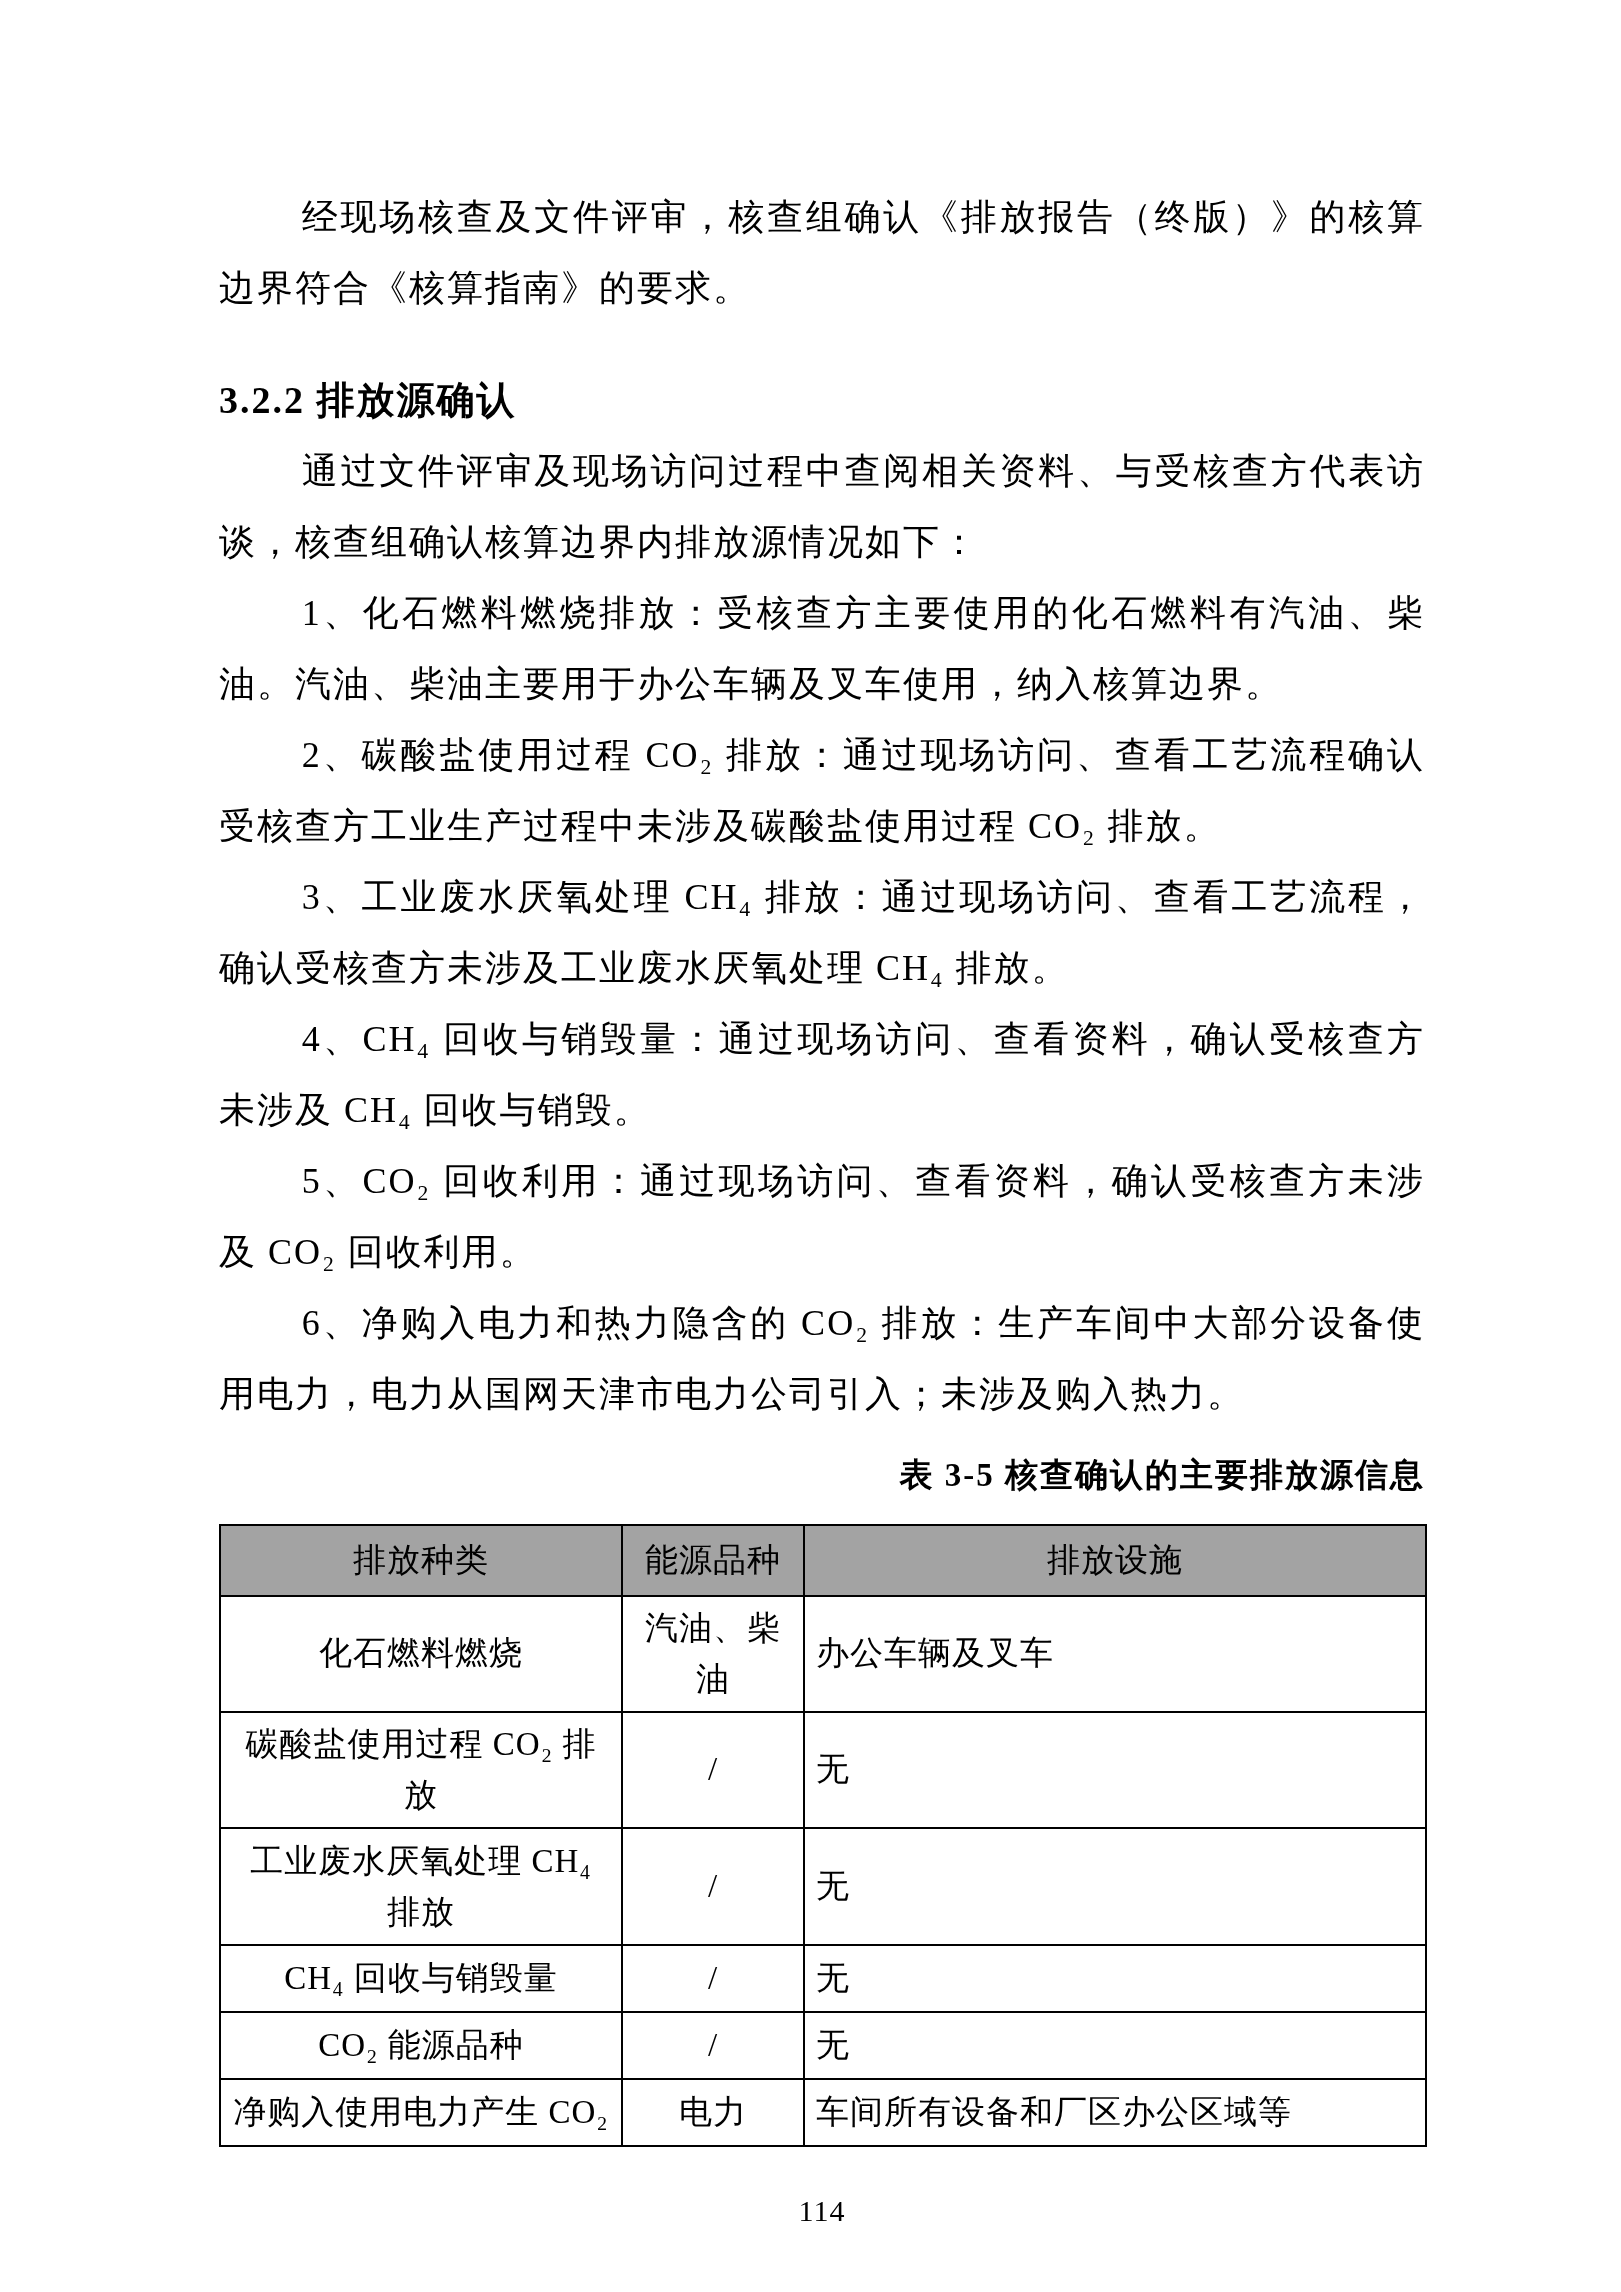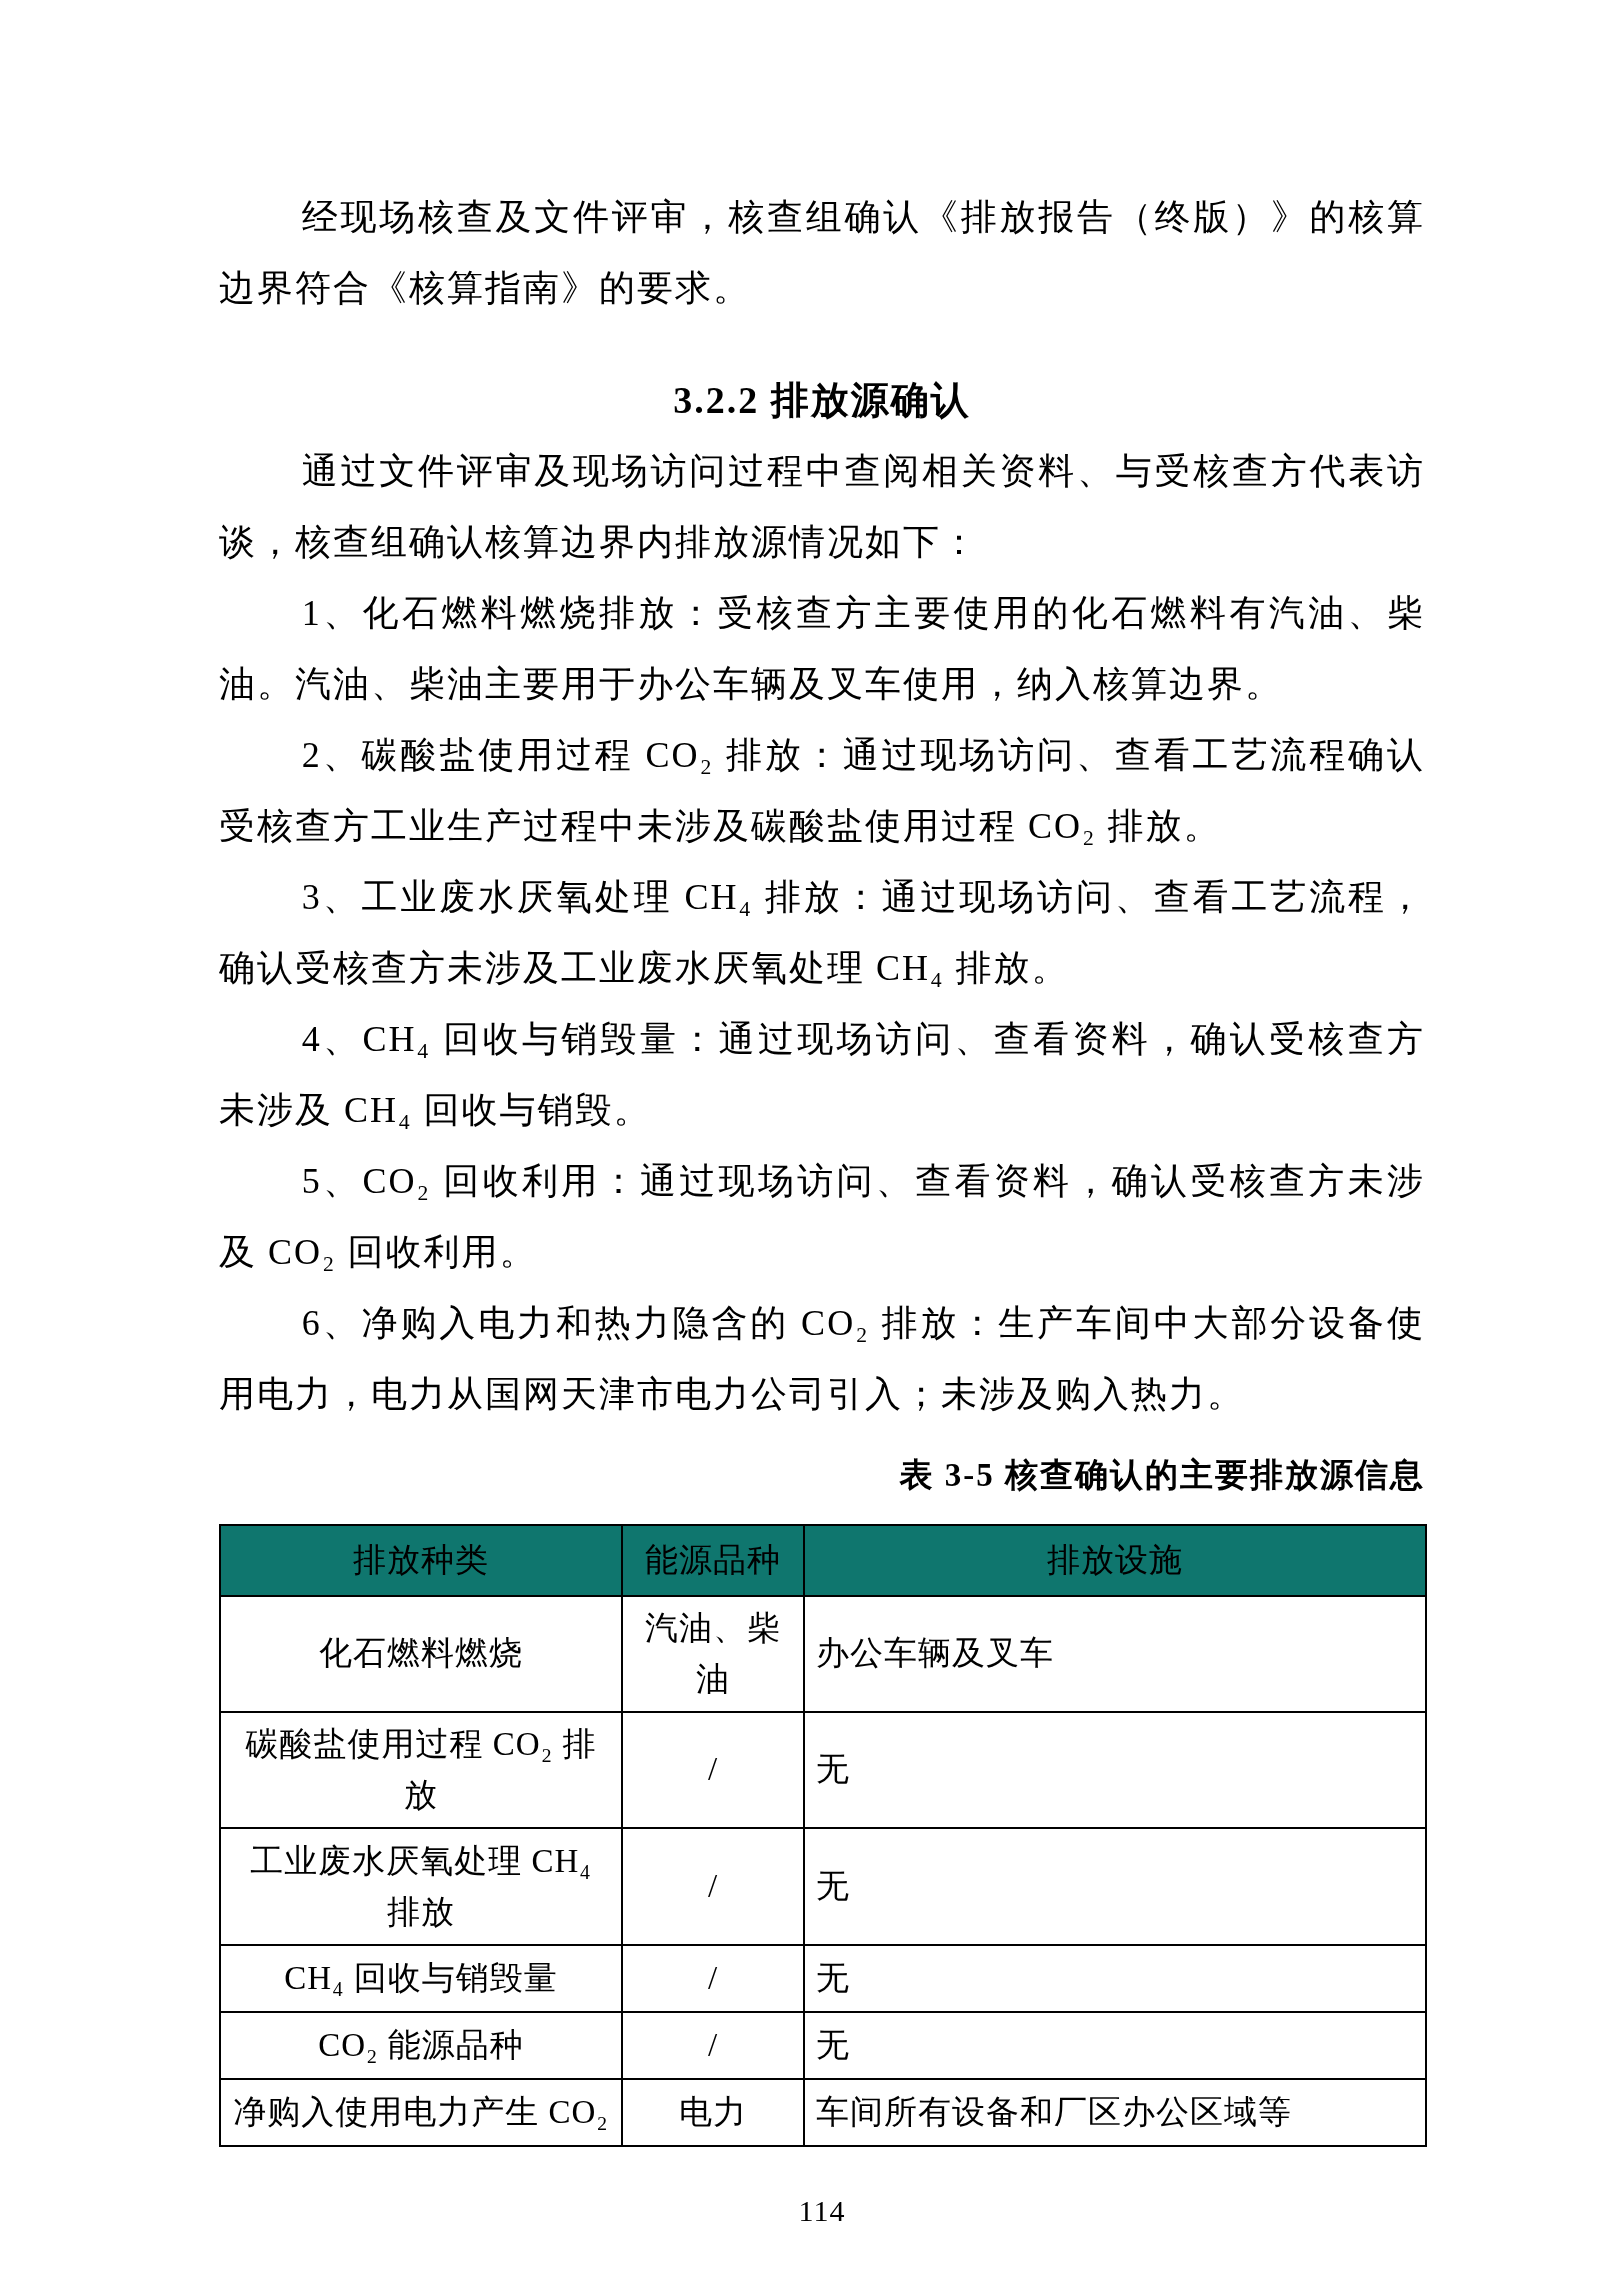--- a/index.html
+++ b/index.html
@@ -28,21 +28,20 @@
     text-justify: inter-ideograph;
     text-indent: 2.3em;
   }
   .section-heading {
     margin: 41px 0 0 0;
     font-size: 38px;
     line-height: 71px;
     font-weight: bold;
     letter-spacing: 2px;
     text-indent: 0;
-    text-align: center;
   }
   .table-caption {
     margin: 15.7px 0 19.6px 0;
     font-size: 33px;
     line-height: 59px;
     font-weight: bold;
     text-align: right;
     letter-spacing: 2px;
   }
   table.emissions {
@@ -57,21 +56,21 @@
     border: 2px solid #000000;
     padding: 5.9px 9.8px;
     line-height: 51px;
     font-weight: normal;
     vertical-align: middle;
   }
   table.emissions col.c1 { width: 402px; }
   table.emissions col.c2 { width: 182px; }
   table.emissions col.c3 { width: 622px; }
   table.emissions thead th {
-    background: #0f766e;
+    background: #a3a3a3;
     height: 57px;
     text-align: center;
   }
   table.emissions td { height: 53px; }
   table.emissions tr.tall td { height: 104px; }
   table.emissions td.center { text-align: center; }
   table.emissions td.left   { text-align: left; padding-left: 11px; }
   .page-number {
     margin-top: 47px;
     text-align: center;

